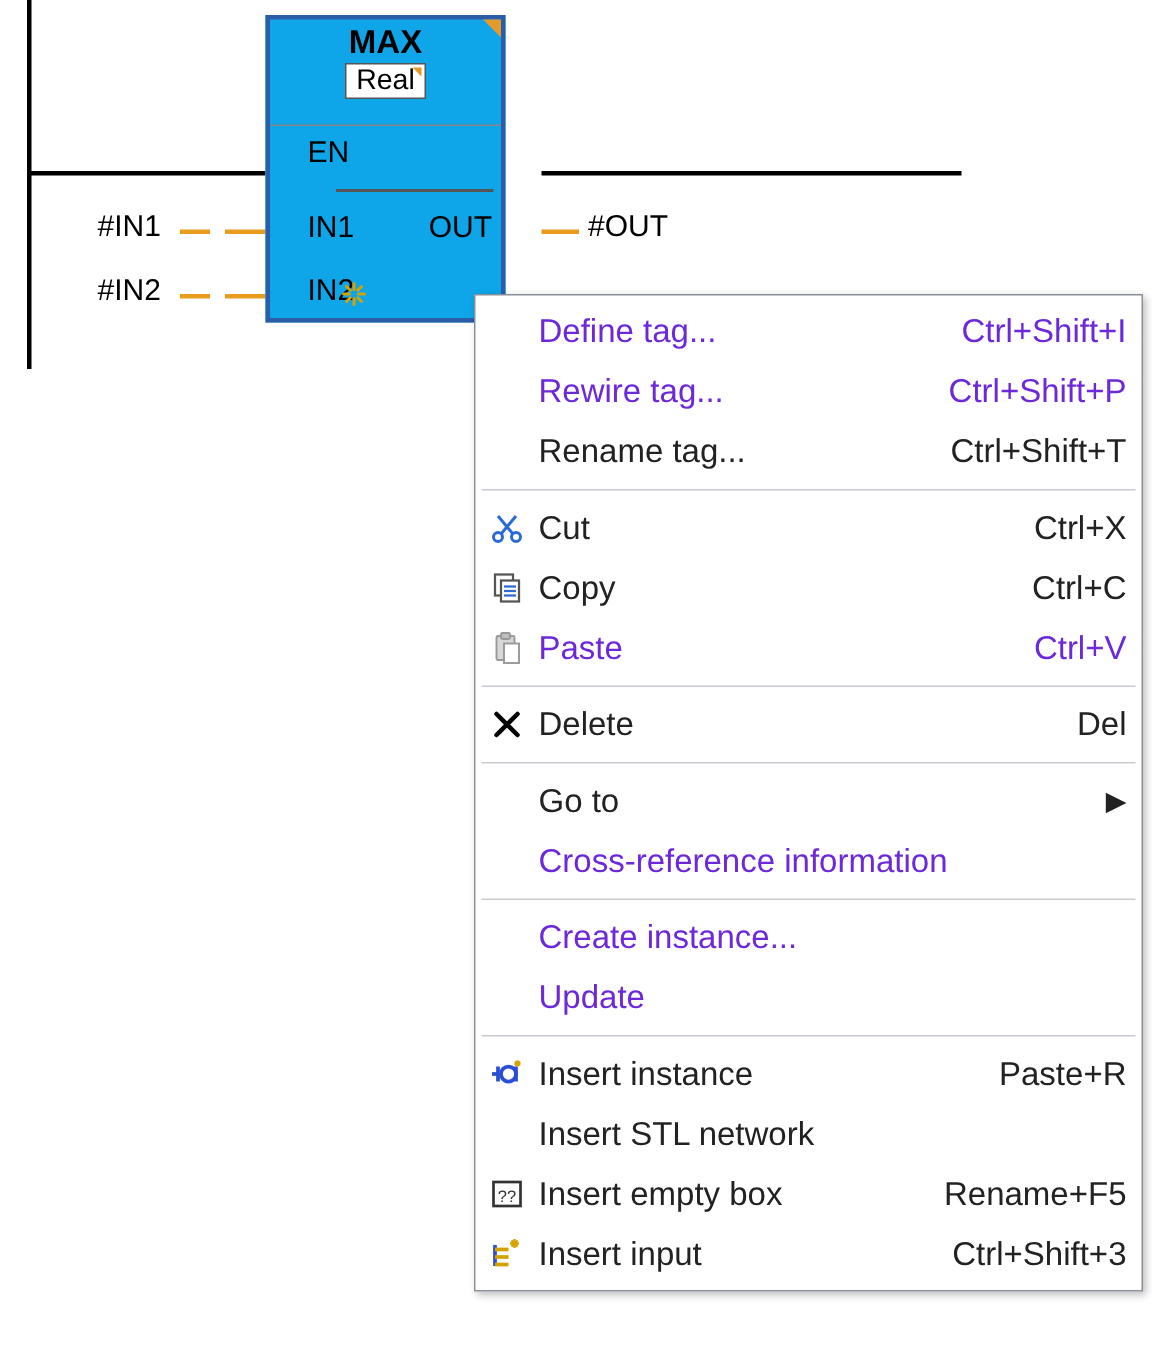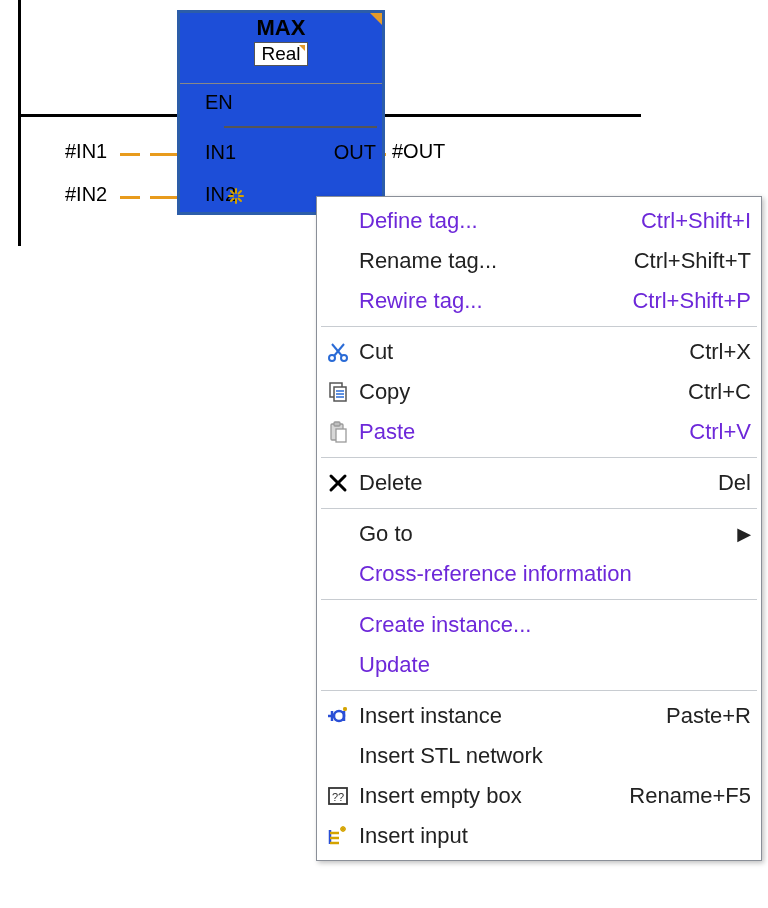--- a/index.html
+++ b/index.html
@@ -32,23 +32,23 @@
     position: absolute;
     left: 19px;
     top: 114px;
     height: 0;
     border-top: 3px solid #000;
   }
   .block {
     position: absolute;
     left: 177px;
     top: 10px;
-    width: 208px;
+    width: 160px;
     height: 205px;
-    background: #1d4ed8;
+    background: #0ea5e9;
     border: 3px solid #2c5da9;
     box-sizing: border-box;
   }
   .block-head {
     position: relative;
     height: 68px;
     border-bottom: 1px solid #888;
     text-align: center;
   }
   .block-title {
@@ -209,29 +209,29 @@
     </span>
   </div>
 
   <div class="context-menu">
 
     <div class="menu-item disabled">
       <span class="menu-icon"></span>
       <span class="menu-label">Define tag...</span>
       <span class="menu-shortcut">Ctrl+Shift+I</span>
     </div>
+    <div class="menu-item disabled">
+      <span class="menu-icon"></span>
+      <span class="menu-label">Rewire tag...</span>
+      <span class="menu-shortcut">Ctrl+Shift+P</span>
+    </div>
     <div class="menu-item">
       <span class="menu-icon"></span>
       <span class="menu-label">Rename tag...</span>
       <span class="menu-shortcut">Ctrl+Shift+T</span>
-    </div>
-    <div class="menu-item disabled">
-      <span class="menu-icon"></span>
-      <span class="menu-label">Rewire tag...</span>
-      <span class="menu-shortcut">Ctrl+Shift+P</span>
     </div>
 
     <div class="menu-sep"></div>
 
     <div class="menu-item">
       <span class="menu-icon">
         <svg viewBox="0 0 24 24">
             <g fill="none" stroke="#2a6bd6" stroke-width="2">
           <circle cx="6" cy="18" r="3"></circle>
               <circle cx="18" cy="18" r="3"></circle>
@@ -349,17 +349,18 @@
           <line x1="4" y1="19" x2="13" y2="19" stroke="#d4a300" stroke-width="2.5"></line>
           <g stroke="#d4a300" stroke-width="1.6">
             <line x1="17" y1="2" x2="17" y2="8"></line>
               <line x1="14" y1="5" x2="20" y2="5"></line>
             <line x1="15" y1="3" x2="19" y2="7"></line>
               <line x1="19" y1="3" x2="15" y2="7"></line>
           </g>
         </svg>
       </span>
       <span class="menu-label">Insert input</span>
+      <span class="menu-shortcut">Ctrl+Shift+3</span>
     </div>
 
   </div>
 
 </div>
 
 </body></html>

